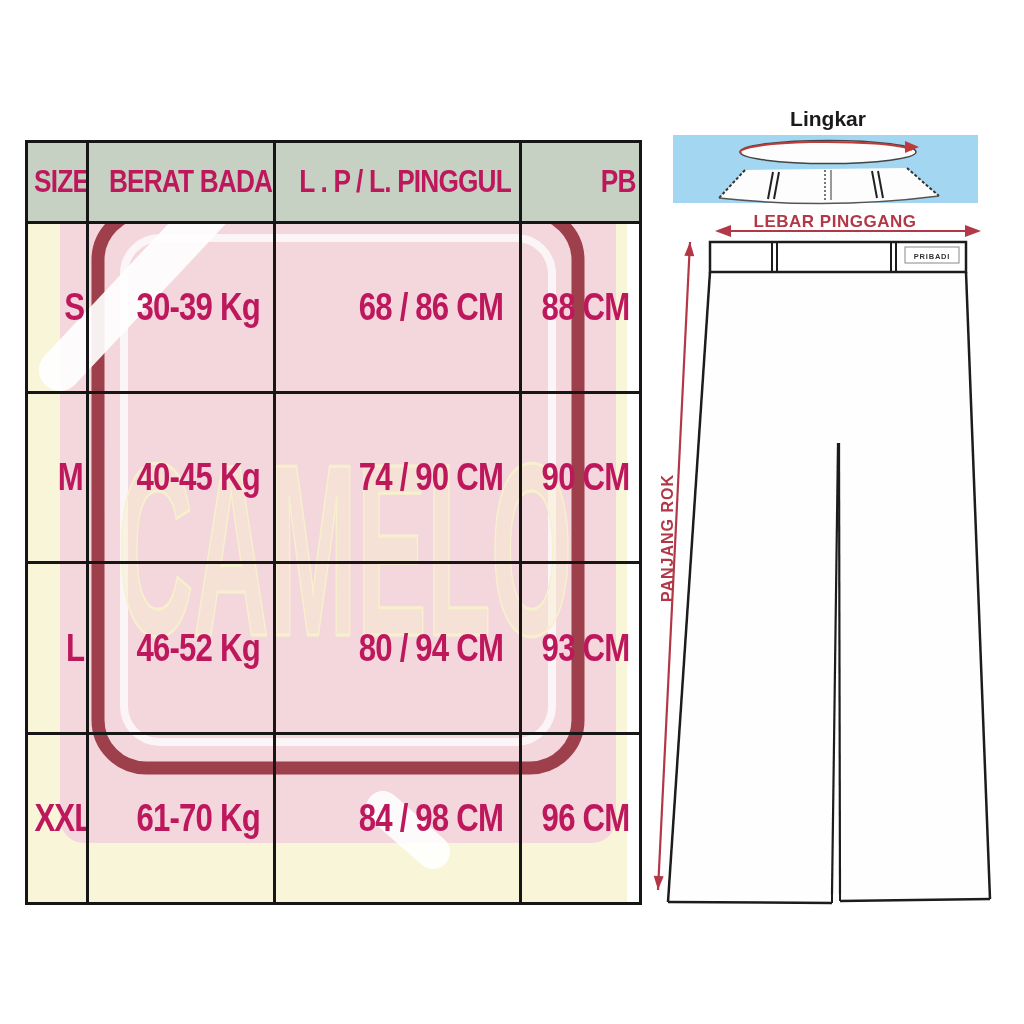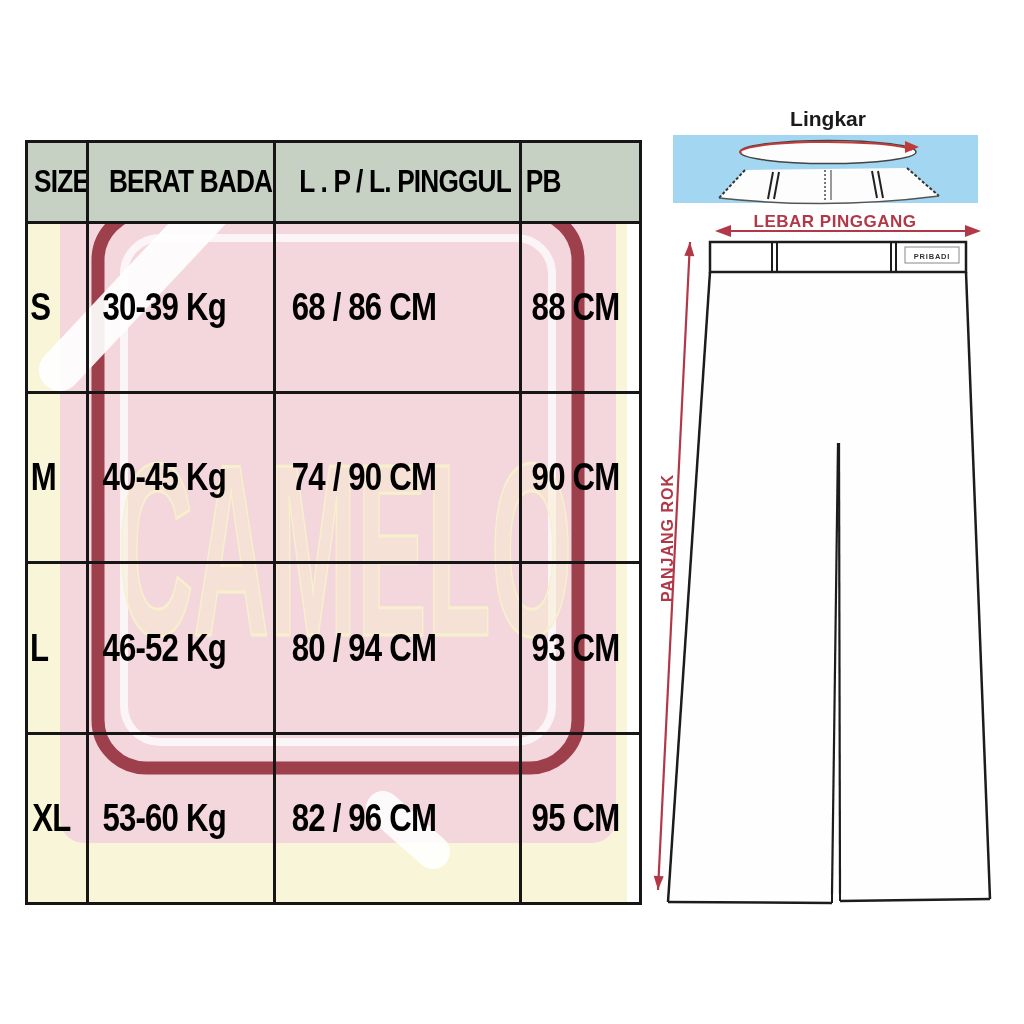--- a/index.html
+++ b/index.html
@@ -9,22 +9,22 @@
   .size-table{
     position:absolute;left:25px;top:140px;width:602px;height:765px;
     background:#f9f5d9;
   }
   .wm-svg{position:absolute;inset:0;z-index:0;}
   table.grid{
     position:absolute;inset:0;z-index:1;
     width:602px;height:765px;border-collapse:collapse;table-layout:fixed;
   }
   table.grid td,table.grid th{
-    border:3px solid #161616;text-align:left;vertical-align:middle;
-    color:#000000;padding:0;overflow:hidden;margin-left:24px;
+    border:3px solid #161616;text-align:right;vertical-align:middle;
+    color:#be185d;padding:0;overflow:hidden;margin-left:24px;
   }
   table.grid th{background:#c6d1c3;height:65px;}
   table.grid td{background:transparent;height:140px;}
   .c1{width:58px;}.c2{width:184px;}.c3{width:243px;}.c4{width:117px;text-decoration:underline;}
   .cell-txt{display:inline-block;transform:scaleX(.82);transform-origin:center;
     font-weight:bold;font-size:38px;letter-spacing:-1px;white-space:nowrap;}
   .head-txt{display:inline-block;transform:scaleX(.82);transform-origin:center;
     font-weight:bold;font-size:32px;letter-spacing:-1px;white-space:nowrap;}
 
   
@@ -64,24 +64,24 @@
       <td><span class="cell-txt">74 / 90 CM</span></td>
       <td><span class="cell-txt">90 CM</span></td>
     </tr>
     <tr>
       <td><span class="cell-txt">L</span></td>
       <td><span class="cell-txt">46-52 Kg</span></td>
       <td><span class="cell-txt">80 / 94 CM</span></td>
       <td><span class="cell-txt">93 CM</span></td>
     </tr>
     <tr>
-      <td><span class="cell-txt">XL</span></td>
-      <td><span class="cell-txt">53-60 Kg</span></td>
-      <td><span class="cell-txt">82 / 96 CM</span></td>
-      <td><span class="cell-txt">95 CM</span></td>
+      <td><span class="cell-txt">XXL</span></td>
+      <td><span class="cell-txt">61-70 Kg</span></td>
+      <td><span class="cell-txt">84 / 98 CM</span></td>
+      <td><span class="cell-txt">96 CM</span></td>
     </tr>
   </tbody>
     </table>
 </div>
 
 <svg class="diagram-svg" viewBox="0 0 380 860">
 
   <text x="193" y="36" text-anchor="middle" font-family="Liberation Sans, sans-serif" font-weight="bold" font-size="21" fill="#1a1a1a">Lingkar</text>
 
   <g>

